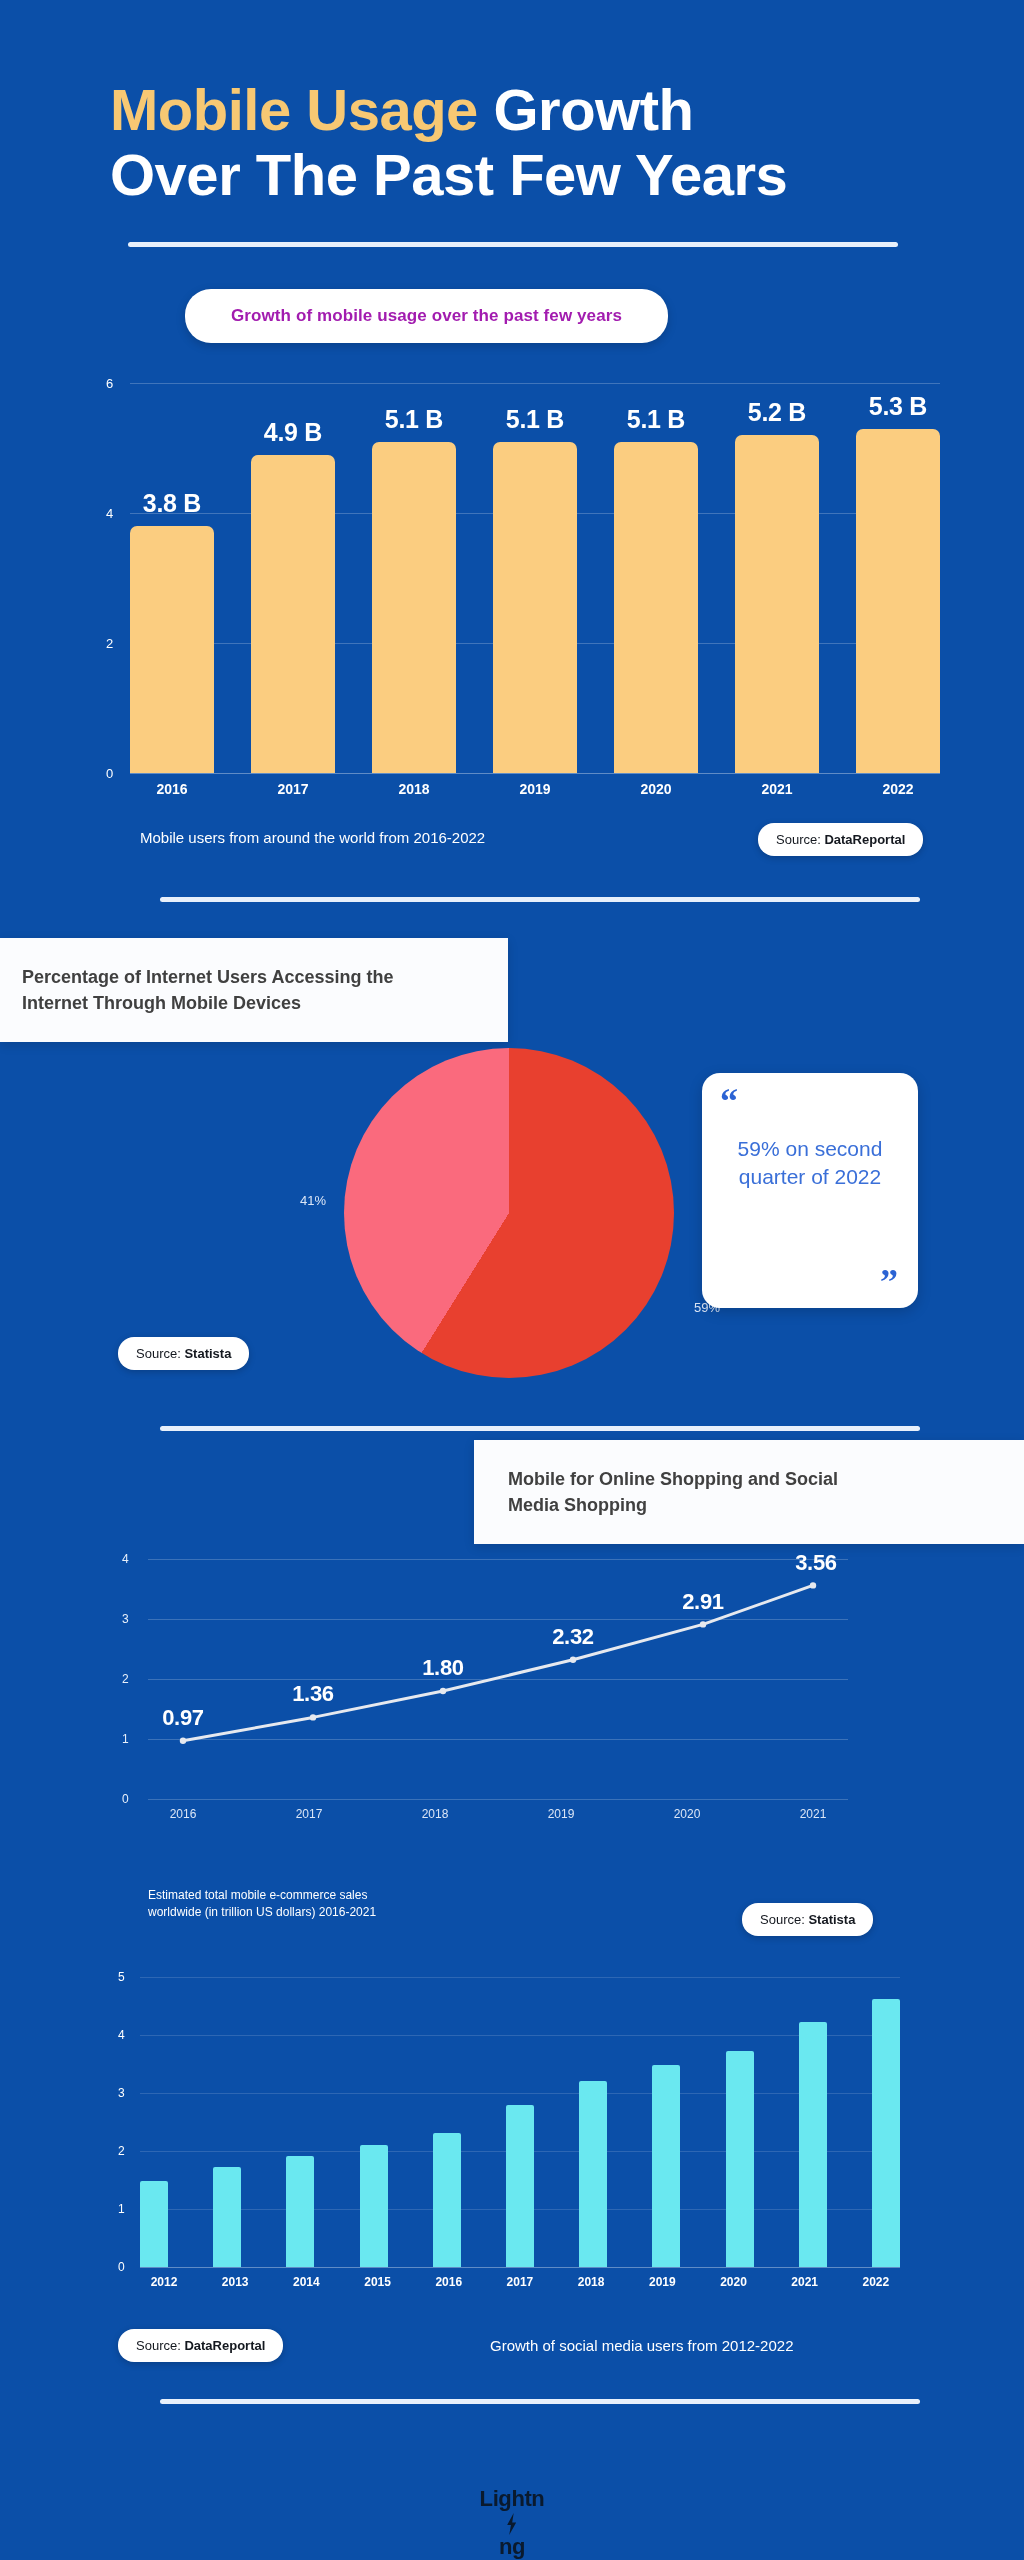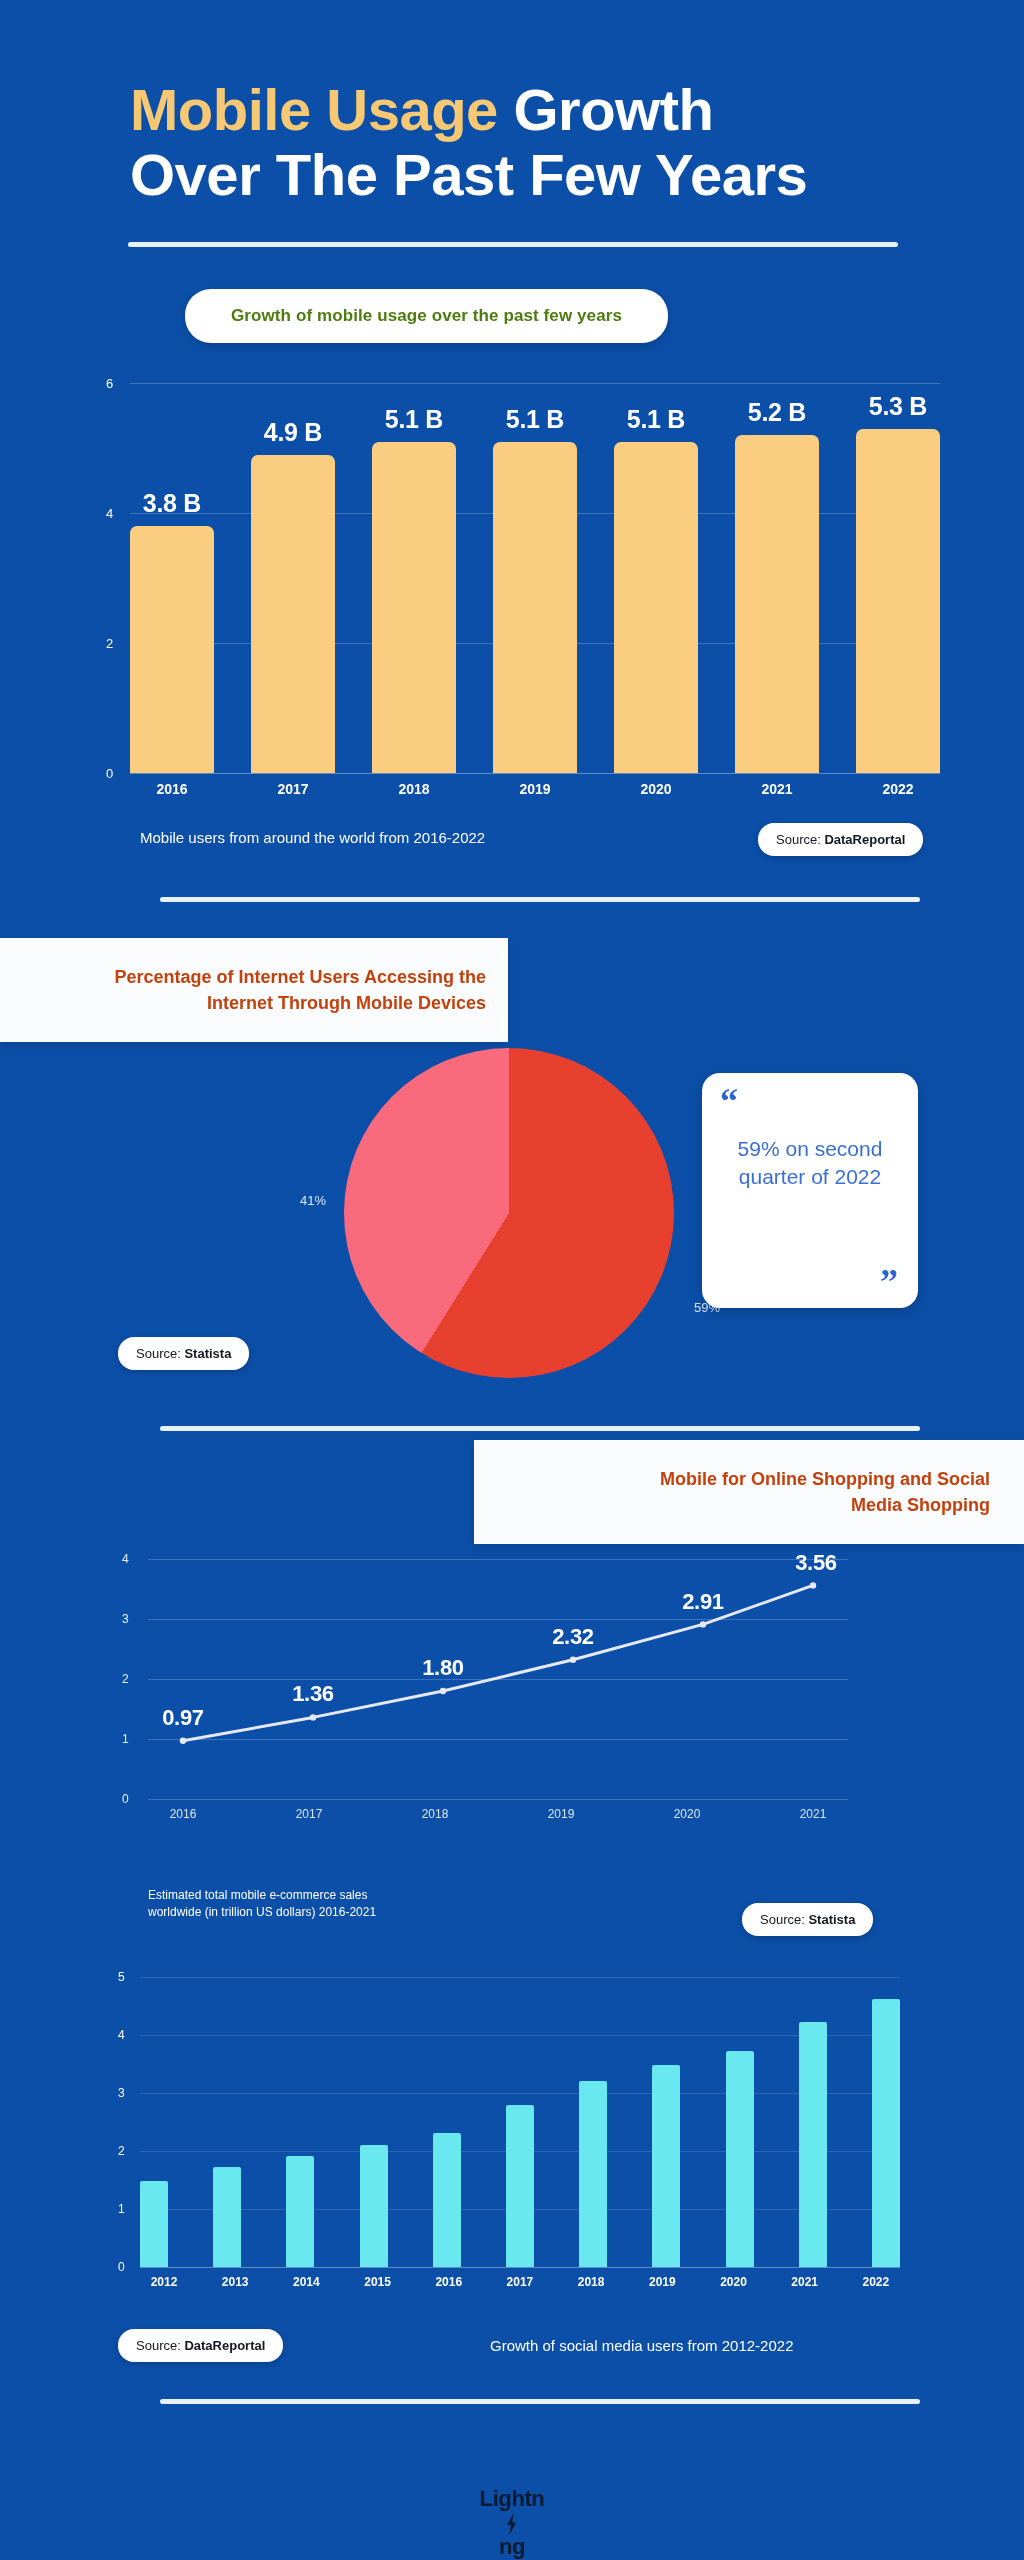--- a/index.html
+++ b/index.html
@@ -10,56 +10,56 @@
     background: #0b4fa8;
     font-family: "Liberation Sans", sans-serif;
     overflow: hidden;
     position: relative;
   }
 
   .page { width: 1024px; height: 2560px; position: relative; background: #0b4fa8; }
 
   
   .header { padding: 78px 0 0 0; text-align: left; }
-  .title-line { font-size: 58px; font-weight: 700; line-height: 1.12; letter-spacing: -0.5px; padding-left: 110px; margin-left: 20px; }
+  .title-line { font-size: 58px; font-weight: 700; line-height: 1.12; letter-spacing: -0.5px; padding-left: 110px; }
   .t-accent { color: #f7c873; }
   .t-white  { color: #ffffff; }
 
   .rule {
     height: 5px; background: #e8f0fb; border-radius: 3px;
     margin: 34px 0 0 0;
   }
   .rule-a { width: 770px; margin-left: 128px; }
   .rule-b { width: 760px; margin-left: 160px; }
   .rule-c { width: 760px; margin-left: 160px; }
   .rule-e { width: 760px; margin-left: 160px; }
 
   
   .pill {
     background: #ffffff;
-    color: #4d7c0f;
+    color: #a21caf;
     font-weight: 700;
     border-radius: 26px;
     display: inline-block;
     box-shadow: 0 3px 10px rgba(0,0,0,0.18);
   }
   .pill-1 {
     margin: 42px 0 0 185px;
     padding: 17px 46px;
     font-size: 17px;
     letter-spacing: .1px;
   }
 
   .banner {
     background: #fbfcfe;
-    color: #c2410c;
+    color: #404040;
     font-weight: 700;
     font-size: 18px;
     line-height: 1.45;
-    text-align: right;
+    text-align: left;
     box-shadow: 0 3px 10px rgba(0,0,0,0.14);
   }
   .banner-left {
     position: absolute; left: 0; top: 938px;
     width: 508px; padding: 26px 22px;
   }
   .banner-right {
     position: absolute; right: 0; top: 1440px;
     width: 550px; padding: 26px 34px;
   }

